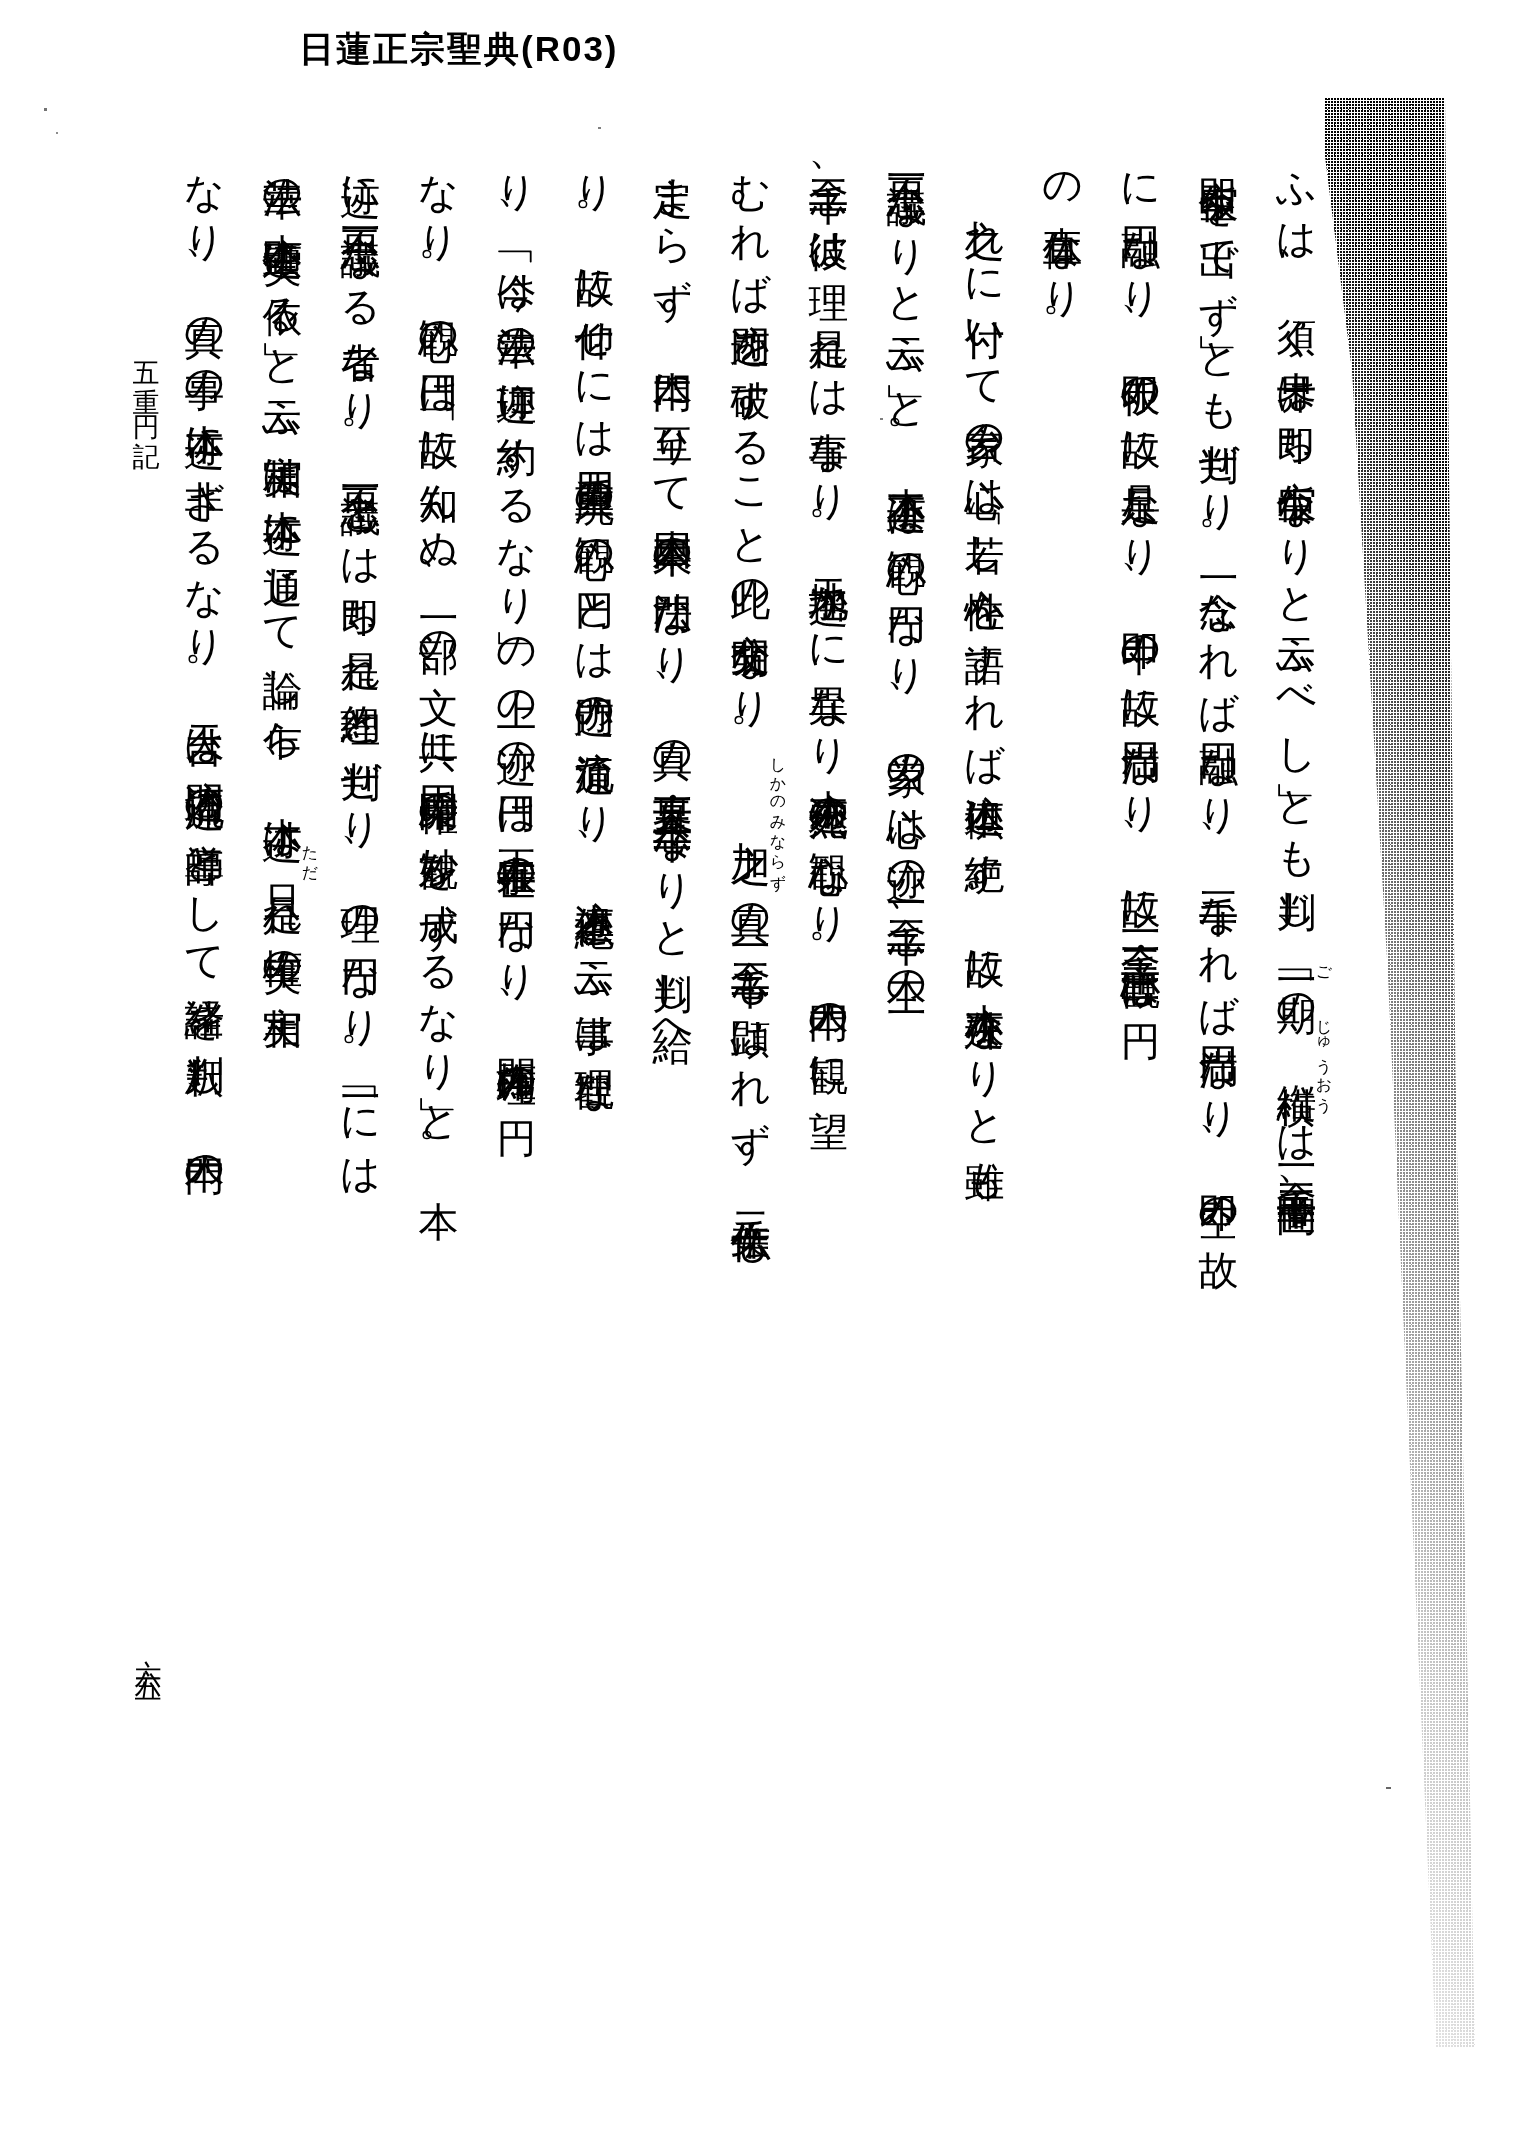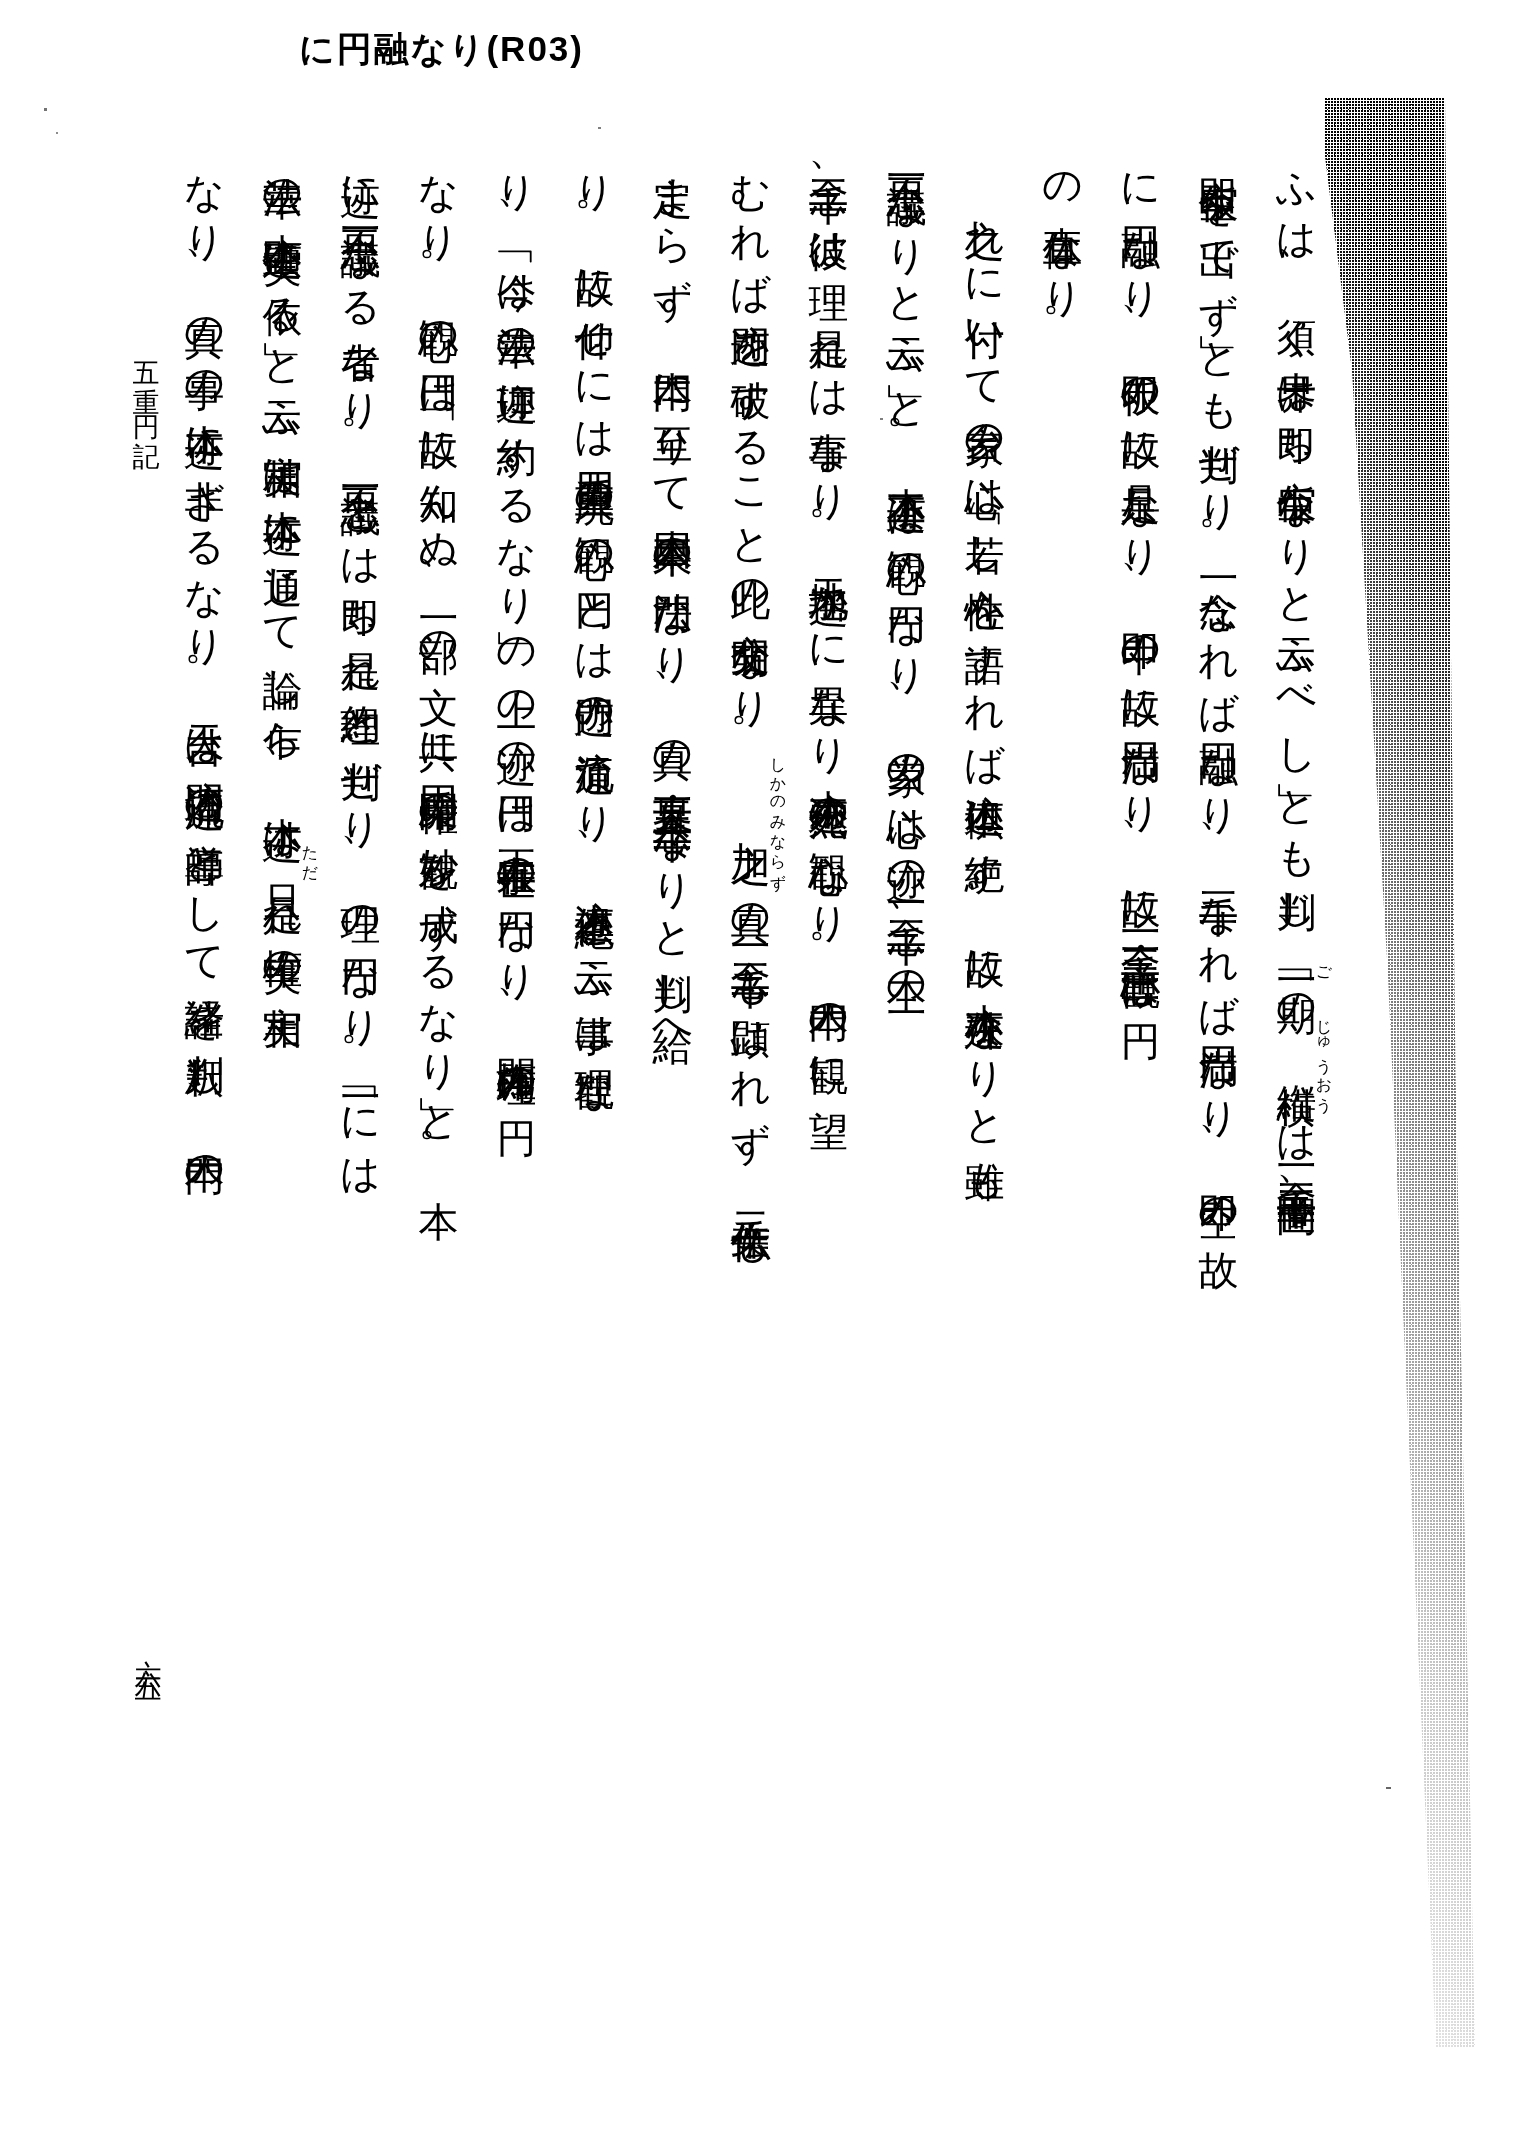--- a/index.html
+++ b/index.html
@@ -51,21 +51,21 @@
   .speck { position:absolute; background:#000; }
   .speck.s1 { left:44px;  top:108px;  width:3px; height:3px; opacity:.55; }
   .speck.s2 { left:56px;  top:132px;  width:2px; height:2px; opacity:.45; }
   .speck.s3 { left:1386px; top:1787px; width:5px; height:2px; opacity:.6; }
   .speck.s4 { left:880px; top:418px;  width:3px; height:2px; opacity:.5; }
   .speck.s5 { left:598px; top:127px;  width:3px; height:2px; opacity:.5; }
 </style>
 </head>
 <body>
 
-<div class="header">に円融なり(R03)</div>
+<div class="header">日蓮正宗聖典(R03)</div>
 
 <div class="side-label">五重円記</div>
 
 <div class="textblock">
     <div class="col">ふは、須く十界は即ち空仮中なりと云ふべし」とも判じ、「一<ruby>期<rt>ご</rt></ruby>の<ruby>縦横<rt>じゅうおう</rt></ruby>は一念三千三世間、</div>
     <div class="col">即空仮中を出でず」とも判ぜり。一念なれば円融なり、三千なれば円満なり、即空の故</div>
     <div class="col">に円融なり、即仮の故に具足なり、即中の故に円満なり、故に一念三千・一心三観は円</div>
     <div class="col">の直体なり。</div>
     <div class="col indent">之れに付いて台家の心は「若し心性を語すれば迹本倶に絶す。故に本迹殊なりと雖も</div>
     <div class="col">不思議一なりと云ふ」と。本迹不二は観心の円なり、当家の心は迹の一念三千、本の一</div>

